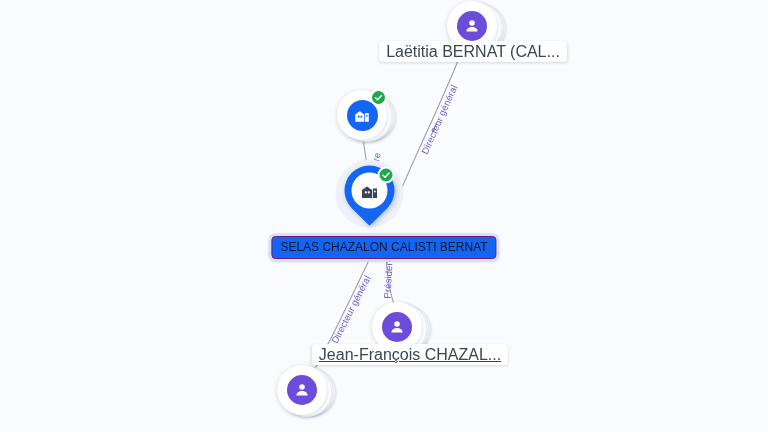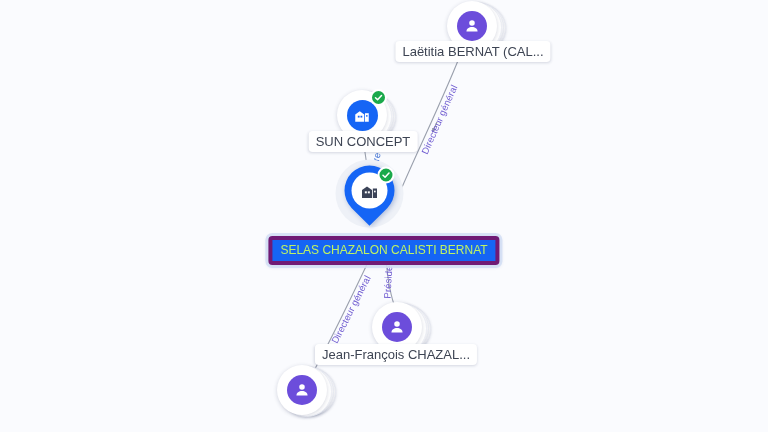--- a/index.html
+++ b/index.html
@@ -132,32 +132,32 @@
     align-items: center;
     justify-content: center;
     box-sizing: border-box;
   }
 
   
   .label {
     position: absolute;
     transform: translate(-50%, 0);
     white-space: nowrap;
-    font-size: 13px;
+    font-size: 16px;
     line-height: 15px;
     padding: 3px 7px;
     border-radius: 4px;
     background: #ffffff;
     color: #3d4453;
     box-shadow: 0 1px 3px rgba(40,50,90,0.18);
   }
   .label.selected {
     background: #1565f5;
-    color: #bef264;
-    border: 4px solid #701a75;
+    color: #0f172a;
+    border: 1px solid #701a75;
     box-shadow: 0 0 0 3px rgba(210,222,245,0.85), 0 1px 4px rgba(20,60,150,0.3);
     font-size: 12px;
     padding: 3px 8px;
   }
 
   
   .edge-label {
     position: absolute;
     white-space: nowrap;
     font-size: 9.5px;
@@ -235,21 +235,20 @@
           </div>
         </div>
         <div class="check-badge" style="left:33px; top:-1px;">
           <svg width="9" height="9" viewBox="0 0 24 24" fill="none" stroke="#ffffff" stroke-width="4" stroke-linecap="round" stroke-linejoin="round">
             <path d="M4 12.5 L9.5 18 L20 6.5"></path>
           </svg>
         </div>
       </div>
     </div>
   </div>
-  <div class="label" style="left:363px; top:131px;">SUN CONCEPT</div>
 
   <div class="node" style="left:384px; top:212px;">
     <div class="node-visual" style="left:0; top:0;">
       <div class="pin-wrap" style="margin-left:-29px; margin-top:-31px;">
         <div class="pin-halo"></div>
         <div class="pin-shape"></div>
         <div class="pin-inner">
           <svg width="20" height="20" viewBox="0 0 24 24" fill="#3b4357">
             <path d="M3 21V11.4l6-4.3 6 4.3V21z"></path>
             <path d="M16 21V9.6l5 0V21z"></path>
@@ -278,21 +277,21 @@
           <div class="person-badge">
             <svg width="18" height="18" viewBox="0 0 24 24" fill="#ffffff">
               <circle cx="12" cy="8" r="3.7"></circle>
               <path d="M4.6 19.2c0-3.8 3.4-6 7.4-6s7.4 2.2 7.4 6z"></path>
             </svg>
           </div>
         </div>
       </div>
     </div>
   </div>
-  <div class="label" style="left:396px; top:344px;">Jean-François CHAZAL...</div>
+  <div class="label" style="left:410px; top:344px;text-decoration:underline;">Jean-François CHAZAL...</div>
 
   <div class="node" style="left:303px; top:391px;">
     <div class="node-visual" style="left:0; top:0;">
       <div class="person-wrap">
         <div class="stack" style="left:13px; top:4px; width:44px; height:44px;"></div>
         <div class="stack" style="left:8px; top:2px; width:47px; height:47px;"></div>
         <div class="stack" style="left:4px; top:1px; width:49px; height:49px;"></div>
         <div class="person-circle">
           <div class="person-badge">
             <svg width="18" height="18" viewBox="0 0 24 24" fill="#ffffff">

